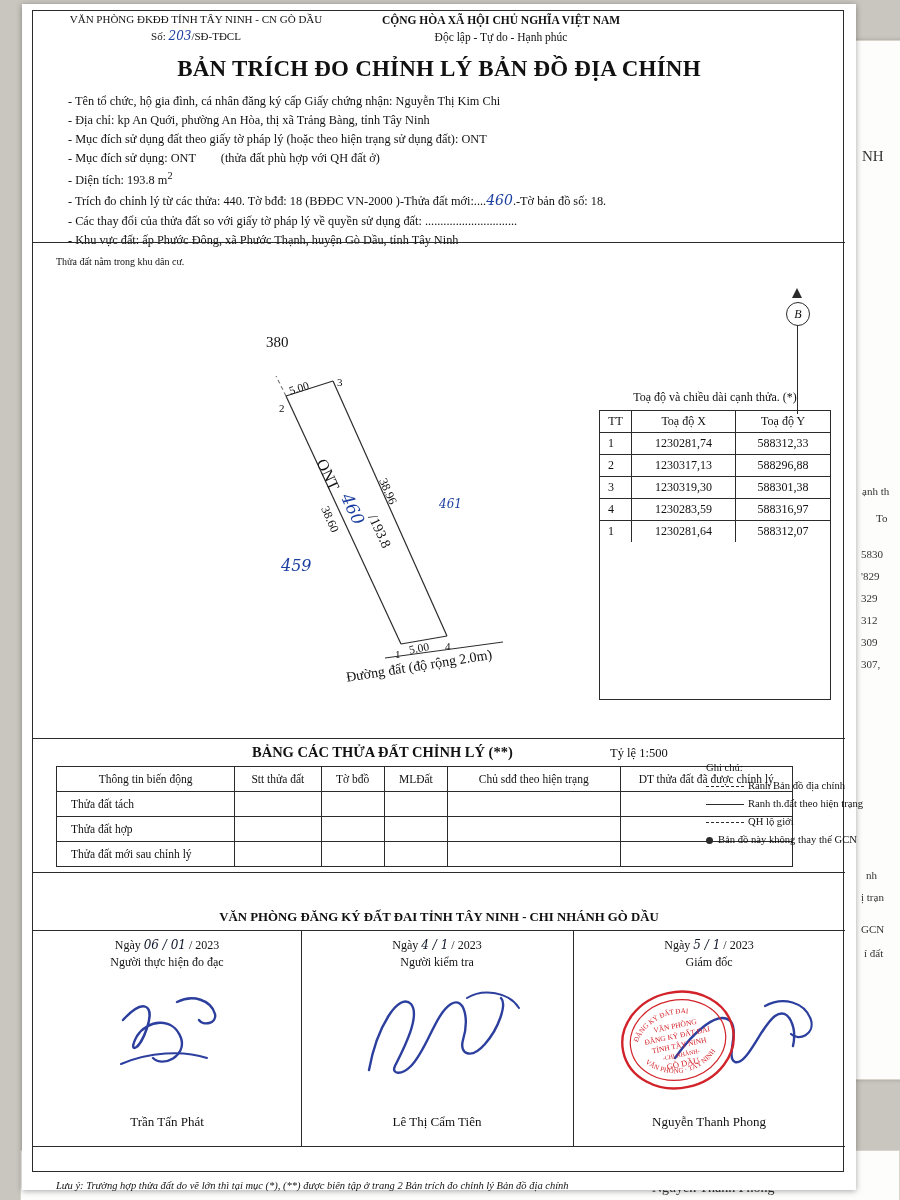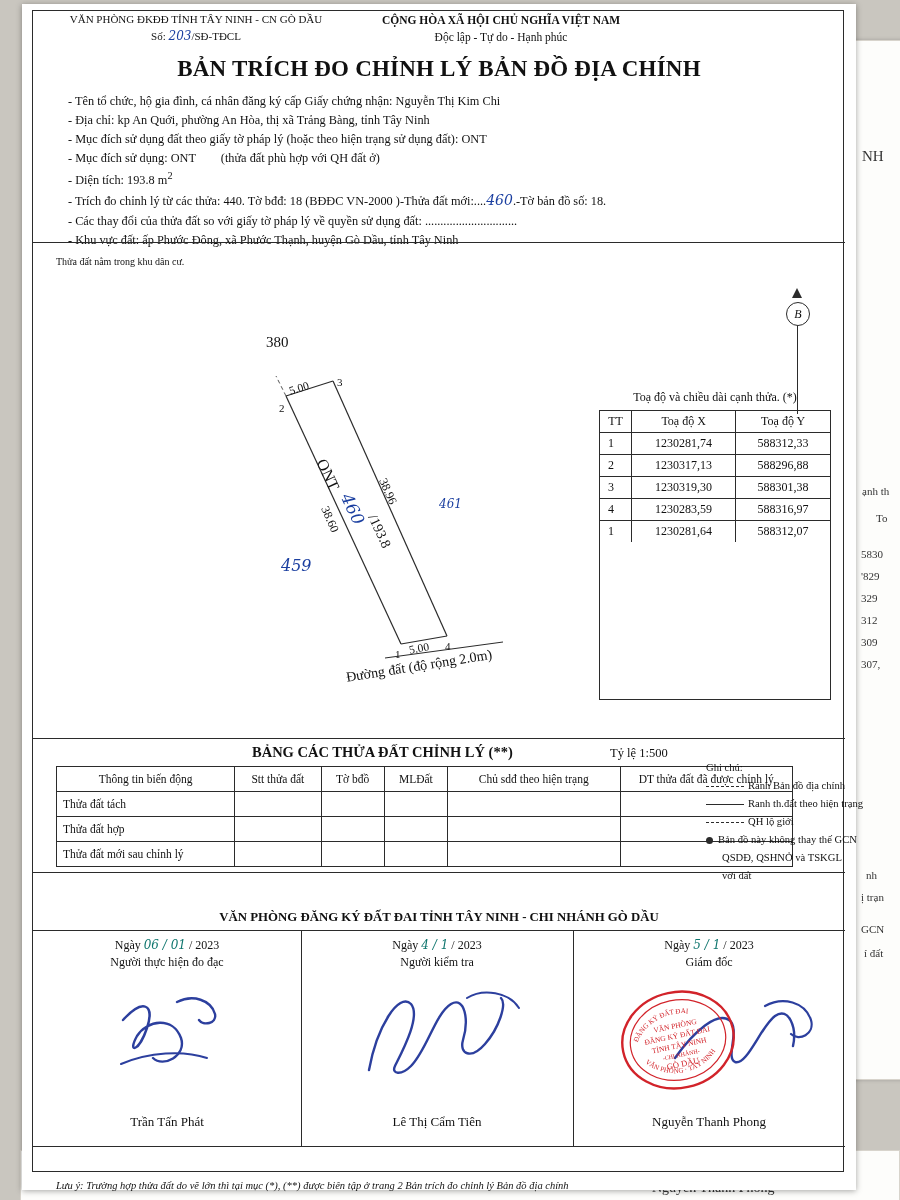--- a/index.html
+++ b/index.html
@@ -30,21 +30,21 @@
   .vline { position:absolute; background:#2b2b2b; width:1px; }
 
   
   .hdr { position:absolute; top:8px; left:14px; width:800px; font-size:11.5px; }
   .hdr .left { position:absolute; left:10px; top:0; width:300px; text-align:center; line-height:1.45; }
   .hdr .right { position:absolute; left:300px; top:0; width:330px; text-align:center; line-height:1.45; }
   .hdr .left .l1 { font-size:11px; }
   .hdr .left .l2 { font-size:11px; }
   .hdr .right .r1 { font-weight:bold; font-size:11.5px; }
   .hdr .right .r2 { font-size:11.5px; }
-  .hand { font-family:"DejaVu Serif", serif; color:#0f766e; font-style:italic; }
+  .hand { font-family:"DejaVu Serif", serif; color:#0f172a; font-style:italic; }
   .hand-num { font-family:"DejaVu Serif", serif; color:#1b3fa0; font-style:italic; font-size:12px; }
 
   .title {
     position:absolute; top:52px; left:0; width:834px; text-align:center;
     font-size:23px; font-weight:bold; letter-spacing:.2px;
   }
 
   .meta { position:absolute; top:88px; left:46px; width:740px; font-size:12.3px; line-height:1.55; }
   .meta .row { white-space:nowrap; }
 
@@ -79,21 +79,21 @@
   .coordtbl th { font-weight:normal; }
   .coordtbl td.tt { width:32px; }
 
   
   .tbl-title { position:absolute; left:230px; top:740px; font-size:14.5px; font-weight:bold; }
   .scale { position:absolute; left:588px; top:742px; font-size:12.5px; }
 
   .bigtbl { position:absolute; left:34px; top:762px; width:737px; border-collapse:collapse; font-size:11.5px; }
   .bigtbl th, .bigtbl td { border:1px solid #2b2b2b; height:25px; padding:2px 4px; }
   .bigtbl th { font-weight:normal; text-align:center; }
-  .bigtbl td.firstcol { text-align:left; padding-left:6px; }
+  .bigtbl td.firstcol { text-align:left; padding-left:14px; }
 
   .legend { position:absolute; left:684px; top:755px; width:150px; font-size:10.6px; line-height:1.7; }
   .legend .l { white-space:nowrap; }
   .dash1 { display:inline-block; width:38px; border-top:1px dashed #2b2b2b; vertical-align:middle; margin-right:4px; }
   .solid1 { display:inline-block; width:38px; border-top:1px solid #2b2b2b; vertical-align:middle; margin-right:4px; }
   .dash2 { display:inline-block; width:38px; border-top:1px dashed #2b2b2b; vertical-align:middle; margin-right:4px; }
   .dot { display:inline-block; width:7px; height:7px; background:#2b2b2b; border-radius:50%; margin-right:5px; vertical-align:middle; }
 
   .kemtheo { position:absolute; left:0; top:876px; width:834px; text-align:center; font-size:12.2px; font-style:italic; }
   .office { position:absolute; left:0; top:906px; width:834px; text-align:center; font-size:12.8px; font-weight:bold; }
@@ -302,21 +302,20 @@
     </tr>
   </tbody>
     </table>
 
   <div class="legend">
     <div>Ghi chú:</div>
     <div class="l"><span class="dash1"></span><span>Ranh Bản đồ địa chính</span></div>
     <div class="l"><span class="solid1"></span><span>Ranh th.đất theo hiện trạng</span></div>
     <div class="l"><span class="dash2"></span><span>QH lộ giới</span></div>
     <div class="l"><span class="dot"></span><span>Bản đồ này không thay thế GCN</span></div>
-    <div style="margin-left:16px;">QSDĐ, QSHNỞ và TSKGL với đất</div>
   </div>
 
   <div class="hline" style="left:11px; top:868px; width:812px;"></div>
 
   <div class="office">VĂN PHÒNG ĐĂNG KÝ ĐẤT ĐAI TỈNH TÂY NINH - CHI NHÁNH GÒ DẦU</div>
 
   <div class="hline" style="left:11px; top:926px; width:812px;"></div>
   <div class="vline" style="left:279px; top:926px; height:216px;"></div>
   <div class="vline" style="left:551px; top:926px; height:216px;"></div>
   <div class="hline" style="left:11px; top:1142px; width:812px;"></div>

